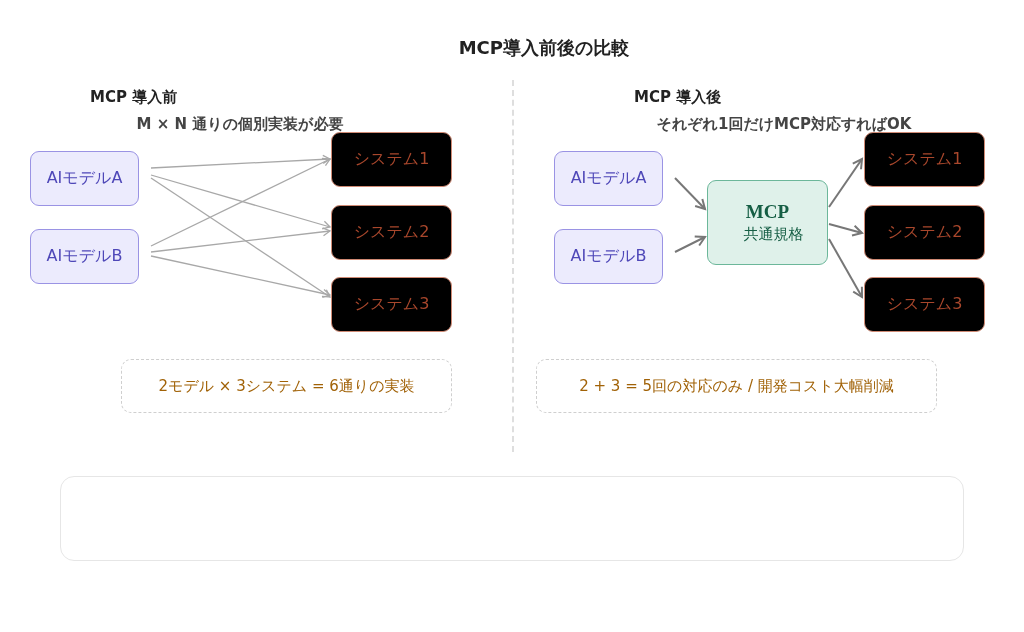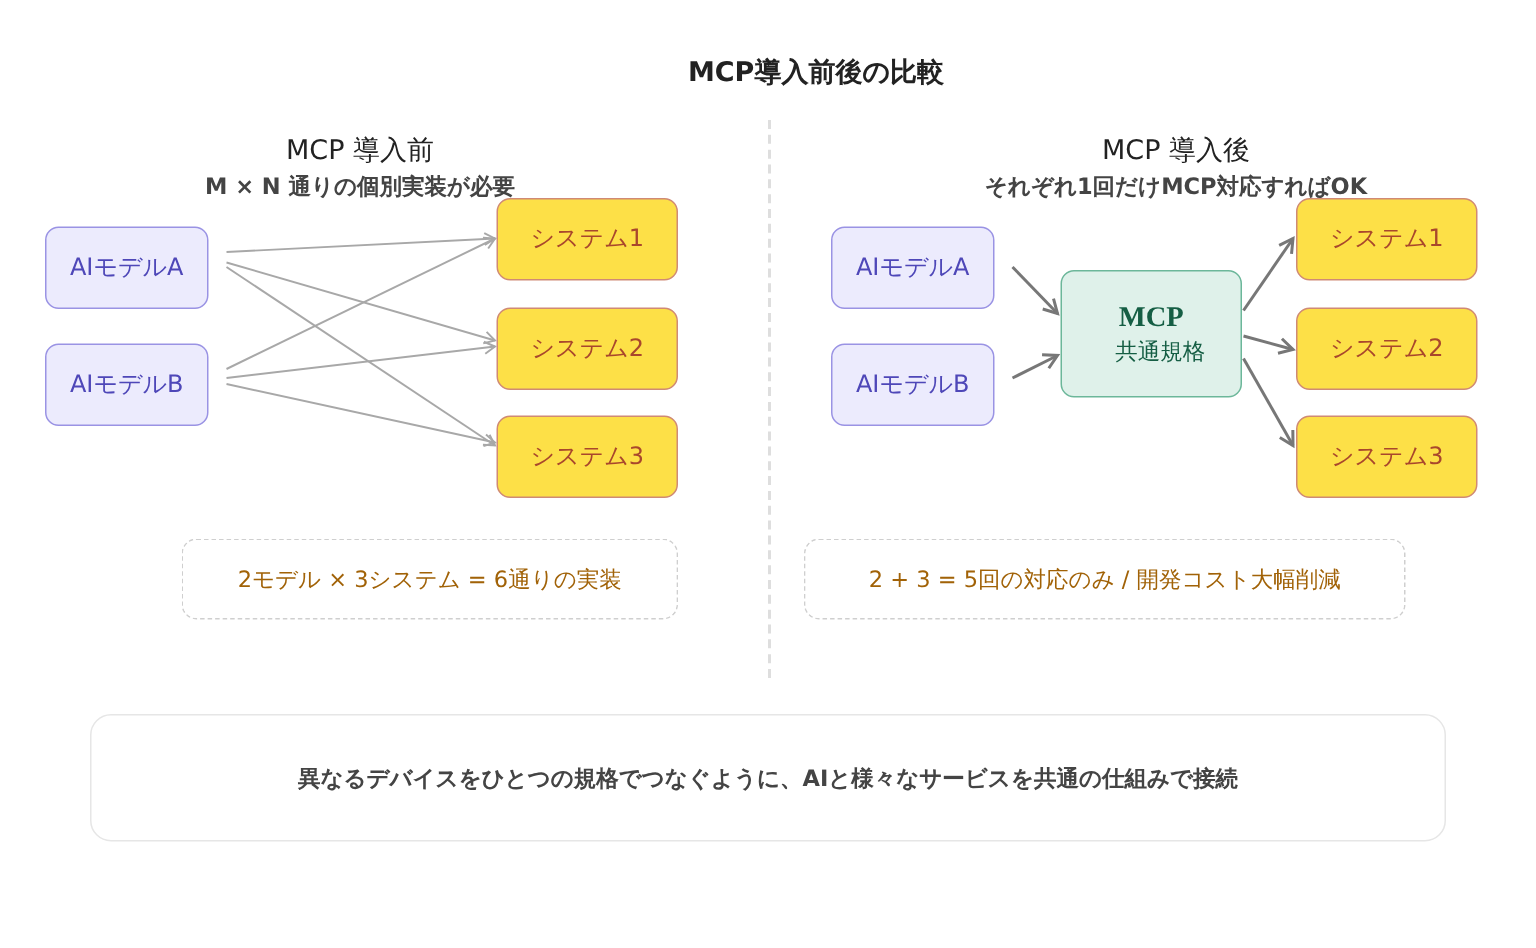--- a/index.html
+++ b/index.html
@@ -1,25 +1,25 @@
 <!DOCTYPE html>
 <html><head>
 <meta charset="utf-8">
 <style>
   html, body { margin: 0; padding: 0; background: #ffffff; }
   body { width: 1024px; height: 632px; position: relative; overflow: hidden;
          font-family: "DejaVu Sans", "Liberation Sans", sans-serif; color: #333; }
   .abs { position: absolute; font-weight: bold; }
   .title { left: 0; width: 1024px; top: 36px; text-align: center; font-size: 18px; font-weight: bold; color: #222; padding-left: 32px; }
-  .sec-title { text-align: center; font-size: 18px; font-weight: normal; color: #222; }
+  .sec-title { text-align: left; font-size: 15px; font-weight: bold; color: #222; }
   .sec-sub { text-align: center; font-size: 15px; color: #444; }
   .node { position: absolute; box-sizing: border-box; border-radius: 9px; display: flex;
           flex-direction: column; align-items: center; justify-content: center; font-size: 16px; }
   .model { background: #ecebfd; border: 1.5px solid #9a93e4; color: #4e47b8; width: 109px; height: 55px; }
-  .system { background: #fde047; border: 1.5px solid #d08a74; color: #a9472c; width: 121px; height: 55px; justify-content: center; }
+  .system { background: #000000; border: 1.5px solid #d08a74; color: #a9472c; width: 121px; height: 55px; justify-content: center; }
   .mcp { background: #dff1ea; border: 1.5px solid #6cb79a; color: #155e44; width: 121px; height: 85px; }
   .mcp .mcp-name { font-size: 19px; font-weight: bold; }
   .mcp .mcp-sub { font-size: 15px; margin-top: 2px; margin-left: 12px; }
   .note { position: absolute; box-sizing: border-box; border: 1.5px dashed #cfcfcf; border-radius: 10px;
           display: flex; align-items: center; justify-content: center; font-size: 15px; color: #a16207; height: 54px; }
   .divider { left: 512px; top: 80px; height: 372px; border-left: 2px dashed #dedede; width: 0; }
   .footer { left: 60px; top: 476px; width: 904px; height: 85px; box-sizing: border-box; border: 1.5px solid #e6e6e6;
             border-radius: 14px; display: flex; flex-direction: column; align-items: center; justify-content: center; color: #444; font-size: 15px; }
   .footer div { line-height: 28px; }
   svg.edges { position: absolute; left: 0; top: 0; width: 1024px; height: 632px; pointer-events: none; }
@@ -98,14 +98,13 @@
   <line x1="151" y1="256" x2="330" y2="295" stroke="#a8a8a8" stroke-width="1.3" marker-end="url(#arrowThin)"></line>
 
   <line x1="675" y1="178" x2="705" y2="209" stroke="#777777" stroke-width="2" marker-end="url(#arrowBold)"></line>
   <line x1="675" y1="252" x2="705" y2="237" stroke="#777777" stroke-width="2" marker-end="url(#arrowBold)"></line>
   <line x1="829" y1="207" x2="862" y2="159" stroke="#777777" stroke-width="2" marker-end="url(#arrowBold)"></line>
   <line x1="829" y1="224" x2="862" y2="233" stroke="#777777" stroke-width="2" marker-end="url(#arrowBold)"></line>
   <line x1="829" y1="239" x2="862" y2="297" stroke="#777777" stroke-width="2" marker-end="url(#arrowBold)"></line>
 </svg>
 
 <div class="abs footer">
-  <div>異なるデバイスをひとつの規格でつなぐように、AIと様々なサービスを共通の仕組みで接続</div>
 </div>
 
 </body></html>

